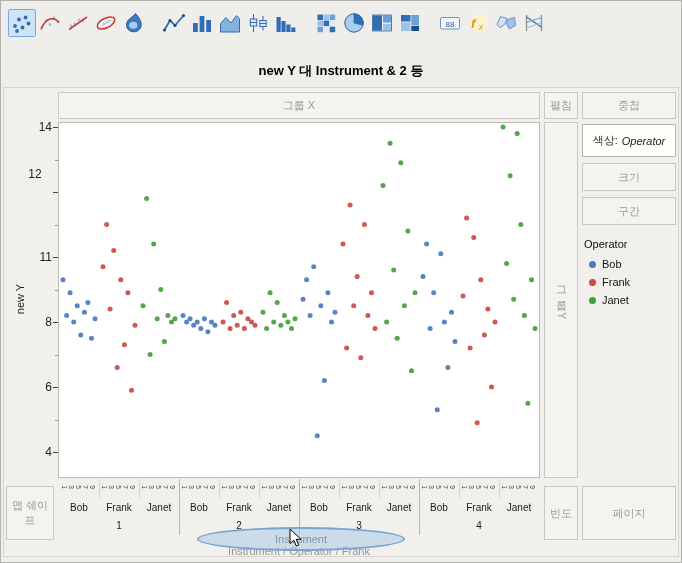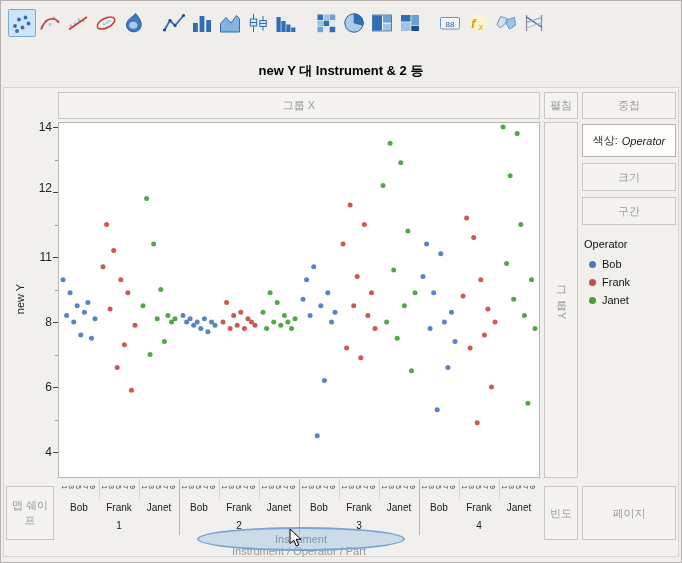--- a/index.html
+++ b/index.html
@@ -353,21 +353,21 @@
 
 <div class="abs" id="y-axis" style="left:0;top:0;width:58px;height:563px">
     <div class="ytick-label" style="top: 445px;">4</div>
     <div class="ytick-major" style="top: 452px;"></div>
     <div class="ytick-label" style="top: 380px;">6</div>
     <div class="ytick-major" style="top: 387px;"></div>
     <div class="ytick-label" style="top: 315px;">8</div>
     <div class="ytick-major" style="top: 322px;"></div>
     <div class="ytick-label" style="top: 250px;">11</div>
     <div class="ytick-major" style="top: 257px;"></div>
-    <div class="ytick-label" style="top: 181px;">12</div>
+    <div class="ytick-label" style="top: 167px; text-align: center;">12</div>
     <div class="ytick-major" style="top: 192px;"></div>
     <div class="ytick-label" style="top: 120px;">14</div>
     <div class="ytick-major" style="top: 127px;"></div>
     <div class="ytick-minor" style="top: 419.5px;"></div>
     <div class="ytick-minor" style="top: 354.5px;"></div>
     <div class="ytick-minor" style="top: 289.5px;"></div>
     <div class="ytick-minor" style="top: 224.5px;"></div>
     <div class="ytick-minor" style="top: 159.5px;"></div>
   </div>
 <div class="abs ylab">new Y</div>
@@ -454,21 +454,21 @@
     <div class="partlbl" style="left: 480.36px; top: 482px;">7</div>
     <div class="partlbl" style="left: 487.48px; top: 482px;">9</div>
     <div class="oplbl" style="left: 499px; top: 501px; width: 40px;">Janet</div>
     <div class="sep-op" style="left: 499px; top: 479px;"></div>
     <div class="partlbl" style="left: 499px; top: 482px;">1</div>
     <div class="partlbl" style="left: 506.12px; top: 482px;">3</div>
     <div class="partlbl" style="left: 513.24px; top: 482px;">5</div>
     <div class="partlbl" style="left: 520.36px; top: 482px;">7</div>
     <div class="partlbl" style="left: 527.48px; top: 482px;">9</div>
   </div>
-<div class="abs" id="xlabel">Instrument / Operator / Part</div>
+<div class="abs" id="xlabel">Instrument / Operator / Frank</div>
 
 <div class="abs" id="legend">
   <div id="legend-title">Operator</div>
   <div id="legend-items">
       <div class="lgrow">
         <span class="lgdot" style="background: rgb(74, 122, 194);"></span>
         <span class="lglab">Bob</span>
       </div>
       <div class="lgrow">
         <span class="lgdot" style="background: rgb(202, 74, 68);"></span>

